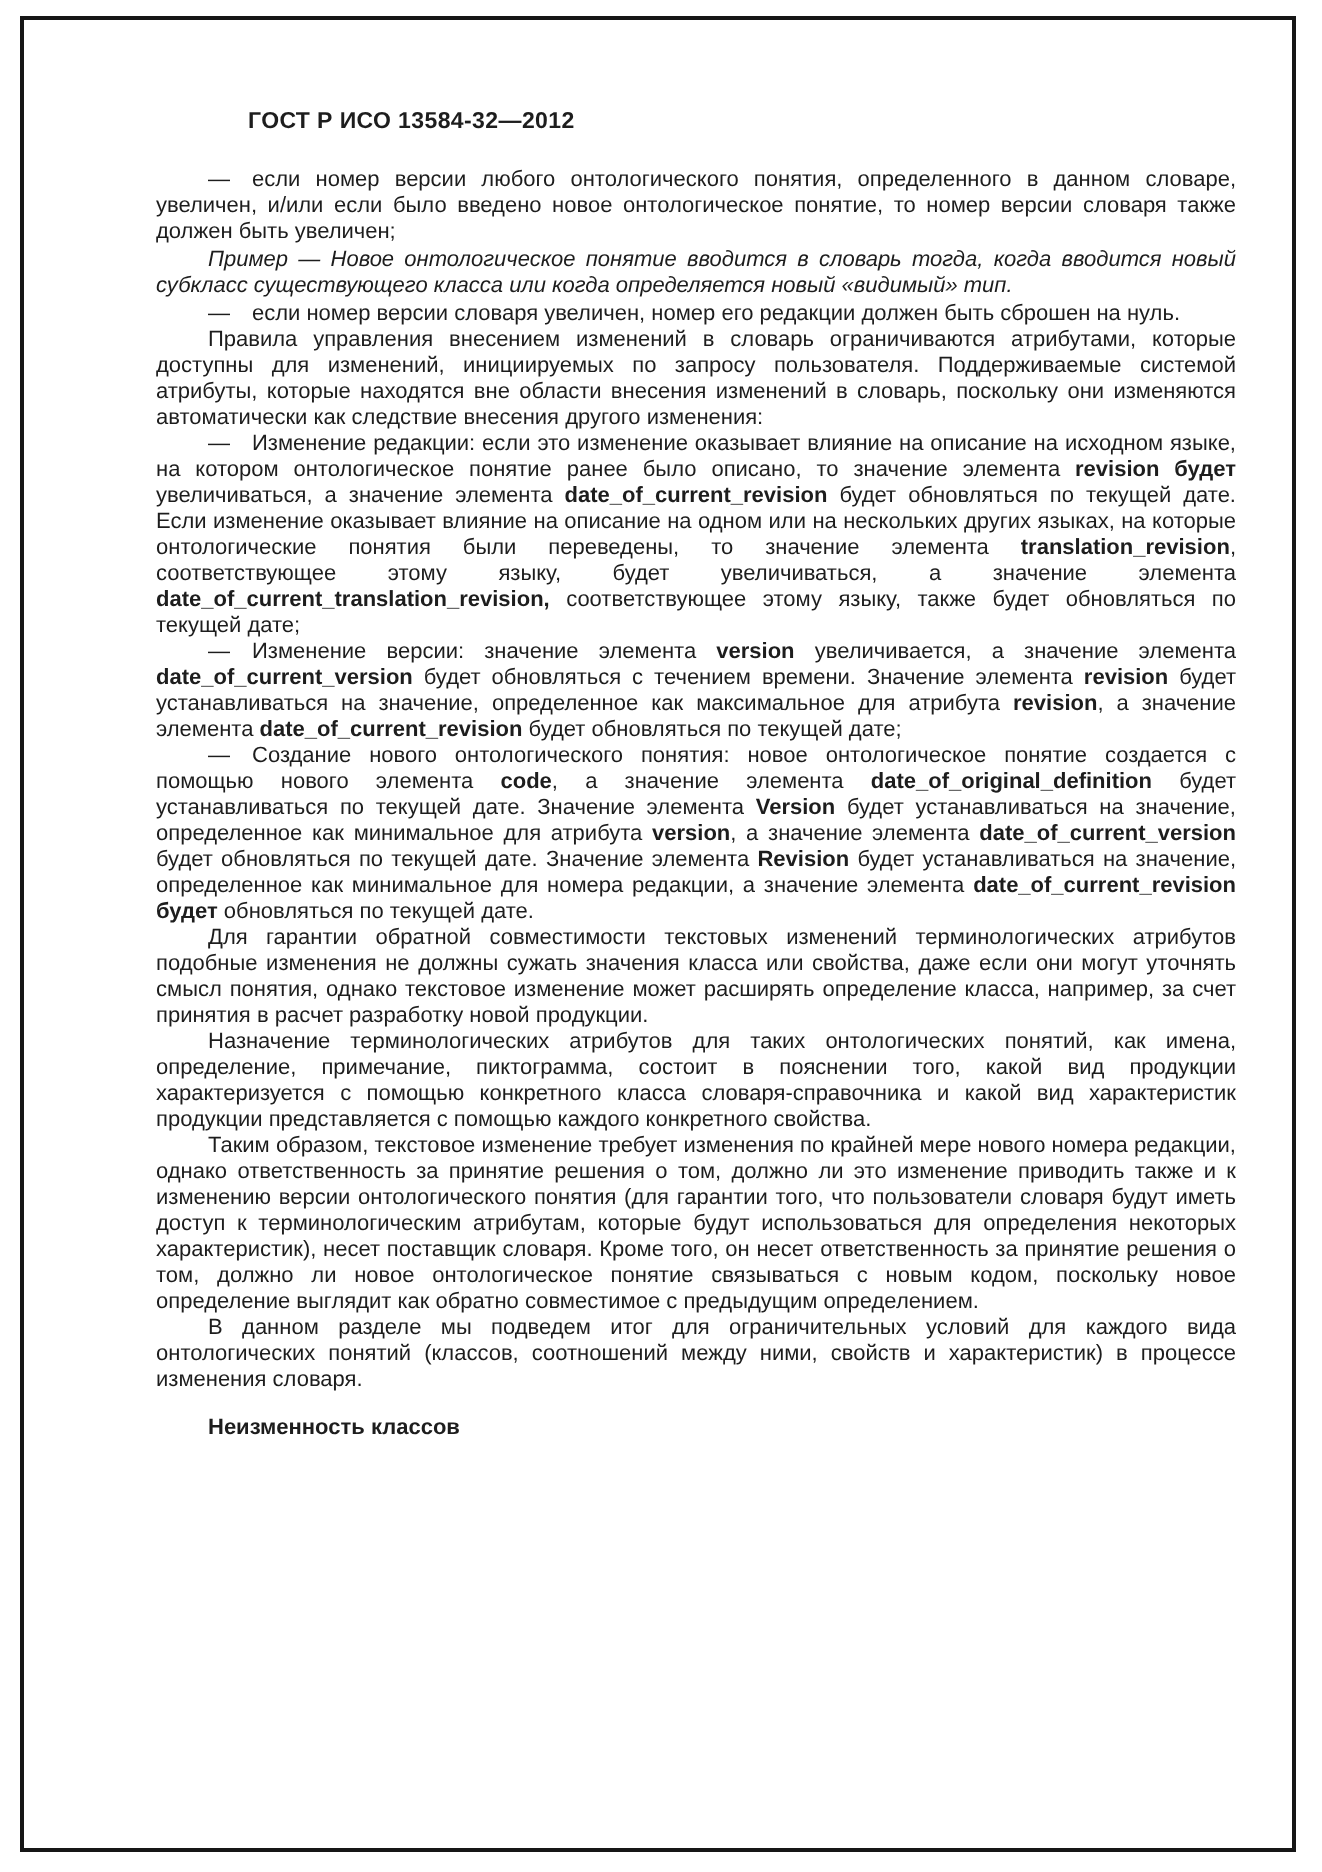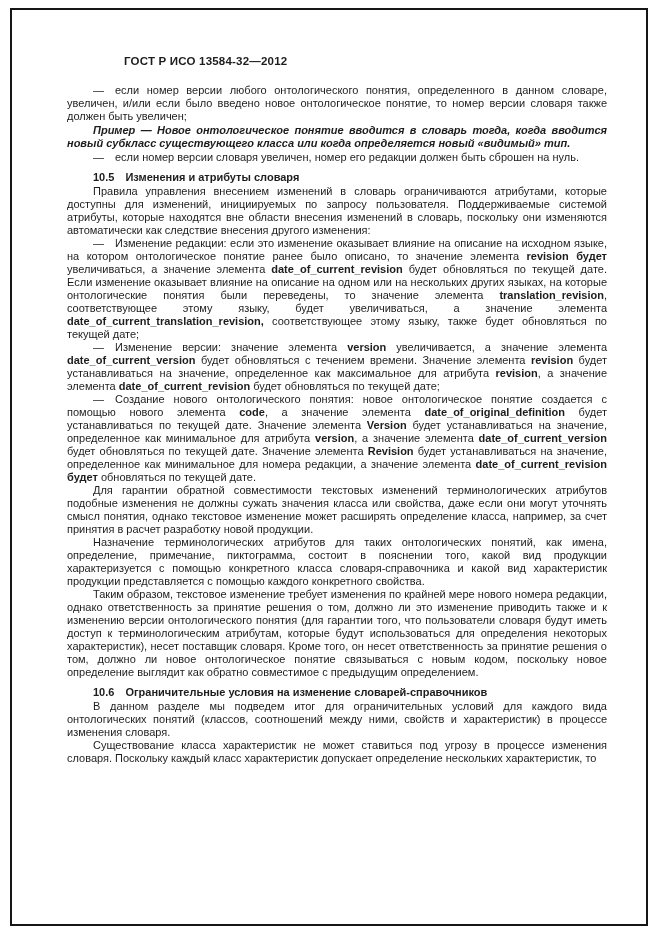--- a/index.html
+++ b/index.html
@@ -22,32 +22,32 @@
   .doc-header {
     position: absolute;
     left: 76px; top: 55px;
     font-size: 11.5px;
     font-weight: bold;
     letter-spacing: 0.2px;
     margin-left: 48px;
   }
   .doc-body {
     position: absolute;
-    left: 67px; top: 84px;
+    left: 78px; top: 84px;
     width: 540px;
     font-size: 11px;
     line-height: 13px;
   }
   .doc-body p {
     margin: 0;
     text-align: justify;
     text-indent: 26px;
   }
   .doc-body p.example {
-    font-weight: bold;
+    font-weight: normal;
     font-style: italic;
     margin: 1px 0;
   }
   .doc-body p.heading {
     font-weight: bold;
     text-align: left;
     margin-top: 7px;
     margin-bottom: 1px;
   }
   .doc-body p.subheading {
@@ -73,26 +73,24 @@
 <body>
 
 <div class="page-frame"></div>
 
 <div class="doc-header">ГОСТ Р ИСО 13584-32—2012</div>
 
 <div class="doc-body">
     <p class="dash"><span>— если номер версии любого онтологического понятия, определенного в данном словаре, увеличен, и/или если было введено новое онтологическое понятие, то номер версии словаря также должен быть увеличен;</span></p>
     <p class="example"><span>Пример — Новое онтологическое понятие вводится в словарь тогда, когда вводится новый субкласс существующего класса или когда определяется новый «видимый» тип.</span></p>
     <p class="dash"><span>— если номер версии словаря увеличен, номер его редакции должен быть сброшен на нуль.</span></p>
-    <p class="heading"><span>10.5 Изменения и атрибуты словаря</span></p>
     <p class="body"><span>Правила управления внесением изменений в словарь ограничиваются атрибутами, которые доступны для изменений, инициируемых по запросу пользователя. Поддерживаемые системой атрибуты, которые находятся вне области внесения изменений в словарь, поскольку они изменяются автоматически как следствие внесения другого изменения:</span></p>
     <p class="dash"><span>— Изменение редакции: если это изменение оказывает влияние на описание на исходном языке, на котором онтологическое понятие ранее было описано, то значение элемента </span><span class="b">revision будет</span><span> увеличиваться, а значение элемента </span><span class="b">date_of_current_revision</span><span> будет обновляться по текущей дате. Если изменение оказывает влияние на описание на одном или на нескольких других языках, на которые онтологические понятия были переведены, то значение элемента </span><span class="b">translation_revision</span><span>, соответствующее этому языку, будет увеличиваться, а значение элемента </span><span class="b">date_of_current_translation_revision,</span><span> соответствующее этому языку, также будет обновляться по текущей дате;</span></p>
     <p class="dash"><span>— Изменение версии: значение элемента </span><span class="b">version</span><span> увеличивается, а значение элемента </span><span class="b">date_of_current_version</span><span> будет обновляться с течением времени. Значение элемента </span><span class="b">revision</span><span> будет устанавливаться на значение, определенное как максимальное для атрибута </span><span class="b">revision</span><span>, а значение элемента </span><span class="b">date_of_current_revision</span><span> будет обновляться по текущей дате;</span></p>
     <p class="dash"><span>— Создание нового онтологического понятия: новое онтологическое понятие создается с помощью нового элемента </span><span class="b">code</span><span>, а значение элемента </span><span class="b">date_of_original_definition</span><span> будет устанавливаться по текущей дате. Значение элемента </span><span class="b">Version</span><span> будет устанавливаться на значение, определенное как минимальное для атрибута </span><span class="b">version</span><span>, а значение элемента </span><span class="b">date_of_current_version</span><span> будет обновляться по текущей дате. Значение элемента </span><span class="b">Revision</span><span> будет устанавливаться на значение, определенное как минимальное для номера редакции, а значение элемента </span><span class="b">date_of_current_revision будет</span><span> обновляться по текущей дате.</span></p>
     <p class="body"><span>Для гарантии обратной совместимости текстовых изменений терминологических атрибутов подобные изменения не должны сужать значения класса или свойства, даже если они могут уточнять смысл понятия, однако текстовое изменение может расширять определение класса, например, за счет принятия в расчет разработку новой продукции.</span></p>
     <p class="body"><span>Назначение терминологических атрибутов для таких онтологических понятий, как имена, определение, примечание, пиктограмма, состоит в пояснении того, какой вид продукции характеризуется с помощью конкретного класса словаря-справочника и какой вид характеристик продукции представляется с помощью каждого конкретного свойства.</span></p>
     <p class="body"><span>Таким образом, текстовое изменение требует изменения по крайней мере нового номера редакции, однако ответственность за принятие решения о том, должно ли это изменение приводить также и к изменению версии онтологического понятия (для гарантии того, что пользователи словаря будут иметь доступ к терминологическим атрибутам, которые будут использоваться для определения некоторых характеристик), несет поставщик словаря. Кроме того, он несет ответственность за принятие решения о том, должно ли новое онтологическое понятие связываться с новым кодом, поскольку новое определение выглядит как обратно совместимое с предыдущим определением.</span></p>
-    <p class="heading"><span>10.6 Ограничительные условия на изменение словарей-справочников</span></p>
     <p class="body"><span>В данном разделе мы подведем итог для ограничительных условий для каждого вида онтологических понятий (классов, соотношений между ними, свойств и характеристик) в процессе изменения словаря.</span></p>
-    <p class="body"><span>Существование класса характеристик не может ставиться под угрозу в процессе изменения словаря. Поскольку каждый класс характеристик допускает определение нескольких характеристик, то</span></p>
+    <p class="boldtitle"><span>Неизменность классов</span></p>
   </div>
 
 <div class="page-number">132</div>
 
 </body></html>

